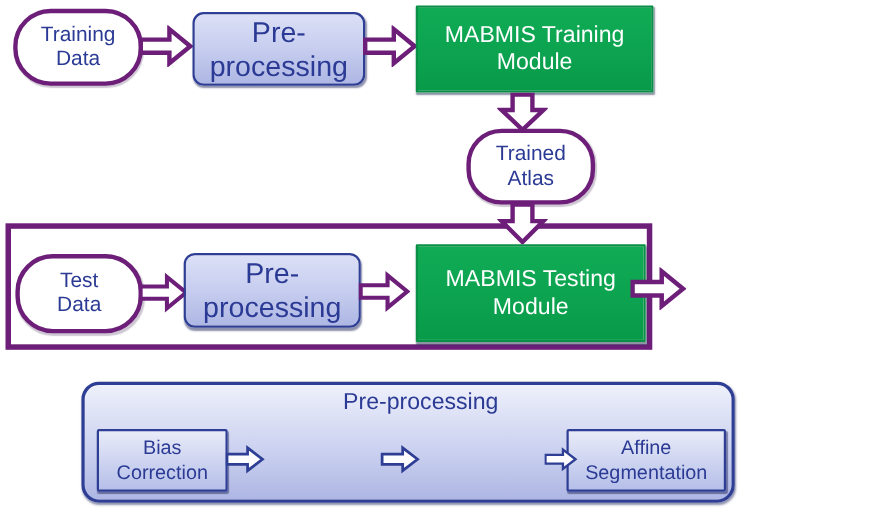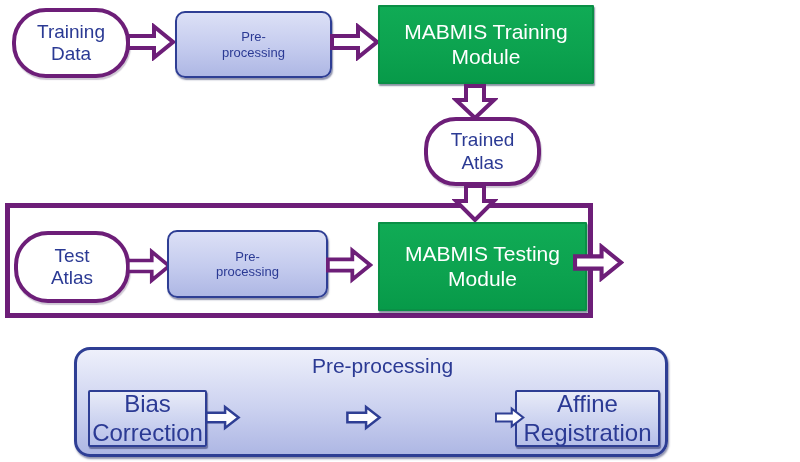--- a/index.html
+++ b/index.html
@@ -12,38 +12,38 @@
   .node,.arrow,.frame,.container,.title{position:absolute;box-sizing:border-box;}
   .node{display:flex;align-items:center;justify-content:center;text-align:center;z-index:2;}
   .label{white-space:pre-line;line-height:1.18;}
   .stadium{
     background:#fff;border:4px solid var(--purple,#6d1e78);border-radius:34px;
     font-size:19px;box-shadow:1px 2px 1px rgba(60,30,80,.25);
   }
   .lavbox{
     background:linear-gradient(180deg,var(--lavender-top,#dce0f6) 0%,#c4cbee 55%,var(--lavender-bottom,#aeb7e4) 100%);
     border:2px solid var(--box-border-blue,#2e3e94);border-radius:10px;
-    font-size:13px;box-shadow:1px 2px 1.5px rgba(30,35,90,.5);
+    font-size:26px;box-shadow:1px 2px 1.5px rgba(30,35,90,.5);
   }
   .greenbox{
     background:linear-gradient(180deg,#10ab55 0%,var(--green-fill,#0ca24f) 60%,#079a49 100%);
     border:2px solid var(--green-border,#0a8f46);border-radius:1px;
     color:#fff;font-size:21px;box-shadow:1px 2px 1.5px rgba(20,40,70,.5);
   }
   .frame{border:5px solid var(--purple,#6d1e78);z-index:1;}
   .container{
     background:linear-gradient(180deg,#eef0fb 0%,#ccd2f0 55%,var(--lavender-bottom,#aeb7e4) 100%);
     border:3px solid var(--box-border-blue,#2e3e94);border-radius:16px;
     box-shadow:1px 2px 2px rgba(30,35,90,.5);z-index:1;
   }
   .title{font-size:21px;text-align:center;z-index:2;padding-left:23px;}
   .stepbox{
     background:linear-gradient(180deg,#e8ebf8 0%,#ccd3f0 55%,#b6bfe9 100%);
     border:2px solid var(--box-border-blue,#2e3e94);border-radius:2px;
-    font-size:24px;box-shadow:1px 2px 1px rgba(30,35,90,.5);
+    font-size:18px;box-shadow:1px 2px 1px rgba(30,35,90,.5);
   }
   .arrow{z-index:2;}
   .arrow.over{z-index:3;}
   .arrow-purple polygon{fill:#fff;stroke:var(--purple,#6d1e78);stroke-width:4;}
   .arrow-blue polygon{fill:#fdfdff;stroke:var(--box-border-blue,#2e3e94);stroke-width:2.4;}
 </style>
 </head>
 <body>
 
 <div class="canvas" style="--background: #ffffff; --purple: #6d1e78; --text-blue: #2b3a94; --box-border-blue: #2e3e94; --green-fill: #0ca24f; --green-border: #0a8f46; --lavender-top: #dce0f6; --lavender-bottom: #aeb7e4;">
@@ -81,21 +81,21 @@
   </div>
 
   <svg class="arrow arrow-purple over" style="left:452px;top:184px;" width="46" height="38" viewBox="0 0 46 38">
     <polygon points="14,2 14,17 4,17 23,36 42,17 32,17 32,2"></polygon>
   </svg>
 
   <div class="frame" style="left:5px;top:203px;width:588px;height:115px;"></div>
 
   <div class="node stadium" style="left:14px;top:231px;width:116px;height:72px;">
     <span class="label">Test
-Atlas</span>
+Data</span>
   </div>
 
   <svg class="arrow arrow-purple" style="left:126px;top:247px;" width="46" height="38" viewBox="0 0 50 38">
     <polygon points="2,13 28,13 28,3.5 47,19 28,34.5 28,25 2,25"></polygon>
   </svg>
 
   <div class="node lavbox" style="left:167px;top:230px;width:161px;height:68px;">
     <span class="label">Pre-
 processing</span>
   </div>
@@ -132,16 +132,16 @@
     <polygon points="1,8.5 19,8.5 19,3 32,13 19,23 19,17.5 1,17.5"></polygon>
   </svg>
 
 
   <svg class="arrow arrow-blue over" style="left:495px;top:404px;" width="30" height="27" viewBox="0 0 34 26">
     <polygon points="1,8.5 19,8.5 19,3 32,13 19,23 19,17.5 1,17.5"></polygon>
   </svg>
 
   <div class="node stepbox" style="left:515px;top:390px;width:145px;height:57px;">
     <span class="label">Affine
-Registration</span>
+Segmentation</span>
   </div>
 
 </div>
 
 </body></html>

